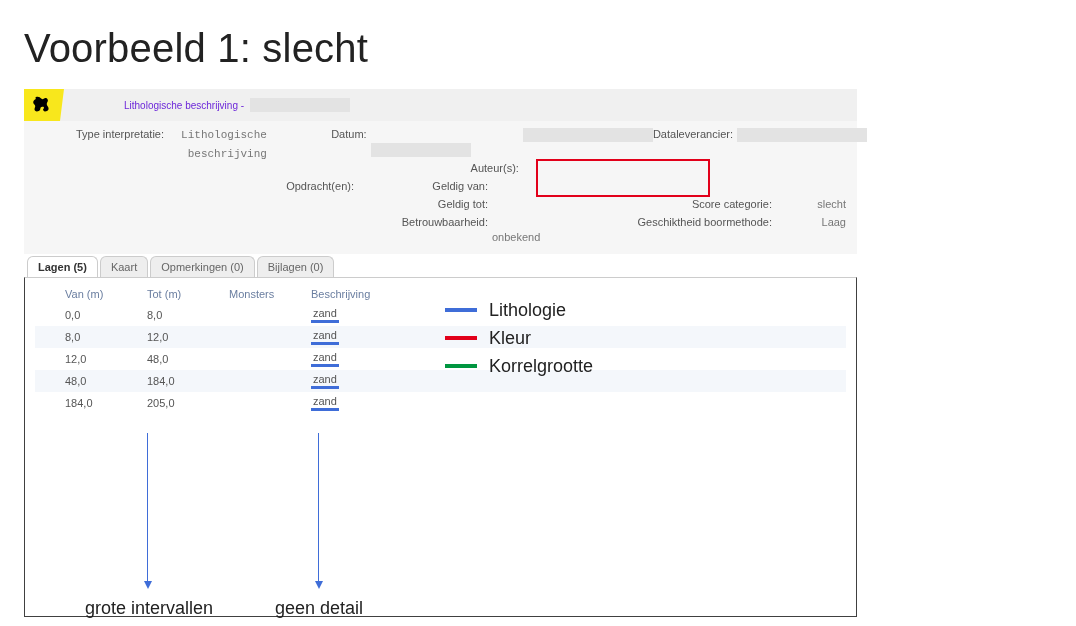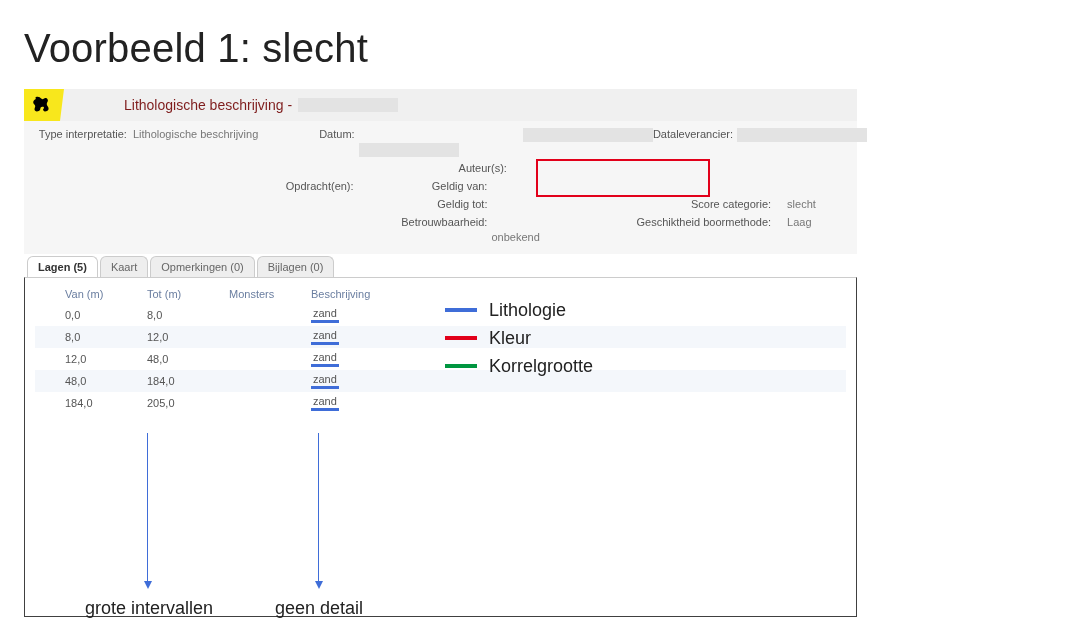--- a/index.html
+++ b/index.html
@@ -41,22 +41,22 @@
     height: 32px;
     background: #f8e71c;
     display: flex;
     align-items: center;
     justify-content: center;
     flex-shrink: 0;
     clip-path: polygon(0 0, 100% 0, 90% 100%, 0 100%);
   }
   .logo svg { width: 22px; height: 22px; }
   .app-title {
-    color: #7f1d1d;
-    font-size: 14px;
+    color: #6d28d9;
+    font-size: 10px;
     margin-left: 60px;         
     padding-right: 6px;
   }
   .redacted {
     display: inline-block;
     background: #e3e3e3;
     height: 14px;
     vertical-align: middle;
   }
   .redacted.wide  { width: 100px; }
@@ -67,25 +67,25 @@
     background: #f6f6f6;
     padding: 4px 0 8px 0;
     color: #555;
   }
   .meta-row {
     display: flex;
     line-height: 18px;
     font-size: 11px;
   }
   .mc1 { width: 330px; text-align: right; padding-right: 4px; }
-  .mc1 .val { color: #777; margin-left: 3px; }
+  .mc1 .val { color: #777; margin-left: 14px; font-family: Liberation Mono, monospace; }
   .mc2 { width: 130px; text-align: right; padding-right: 4px; }
   .mc2v { width: 110px; text-align: left; margin-top: 15px; }
   .mc3 { width: 170px; text-align: right; padding-right: 4px; }
-  .mc3v { width: 70px;  text-align: left;  color:#777;margin-left:12px; }
+  .mc3v { width: 70px;  text-align: right;  color:#777; }
   .mc4 { width: 100px; text-align: right; padding-right: 4px; }
   .mc4v { width: 120px; text-align: left; }
   .lbl { color:#555; }
 
   
   .score-box {
     position: absolute;
     border: 2px solid #e2001a;
     width: 170px;
     height: 34px;

